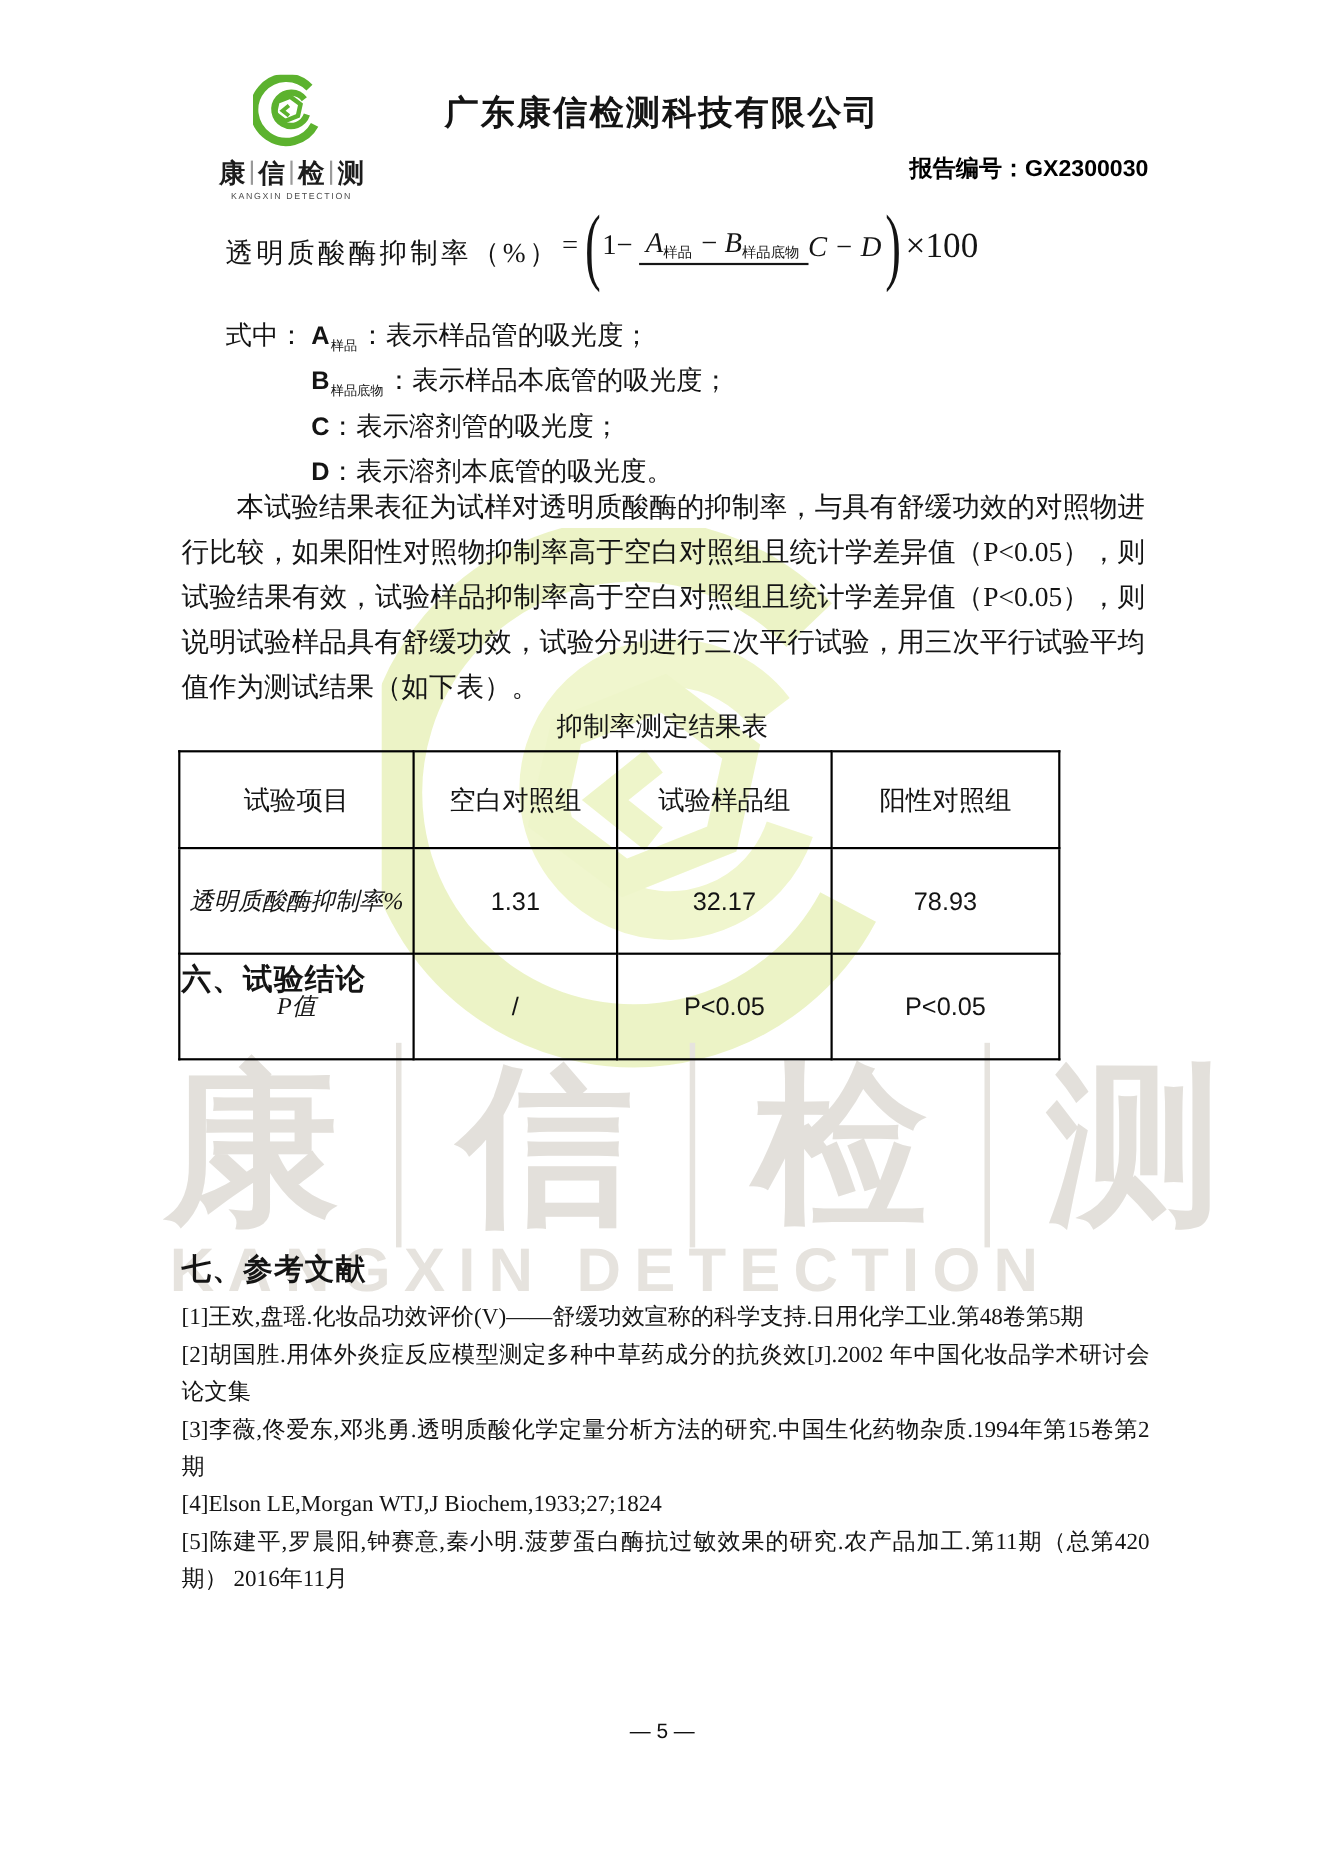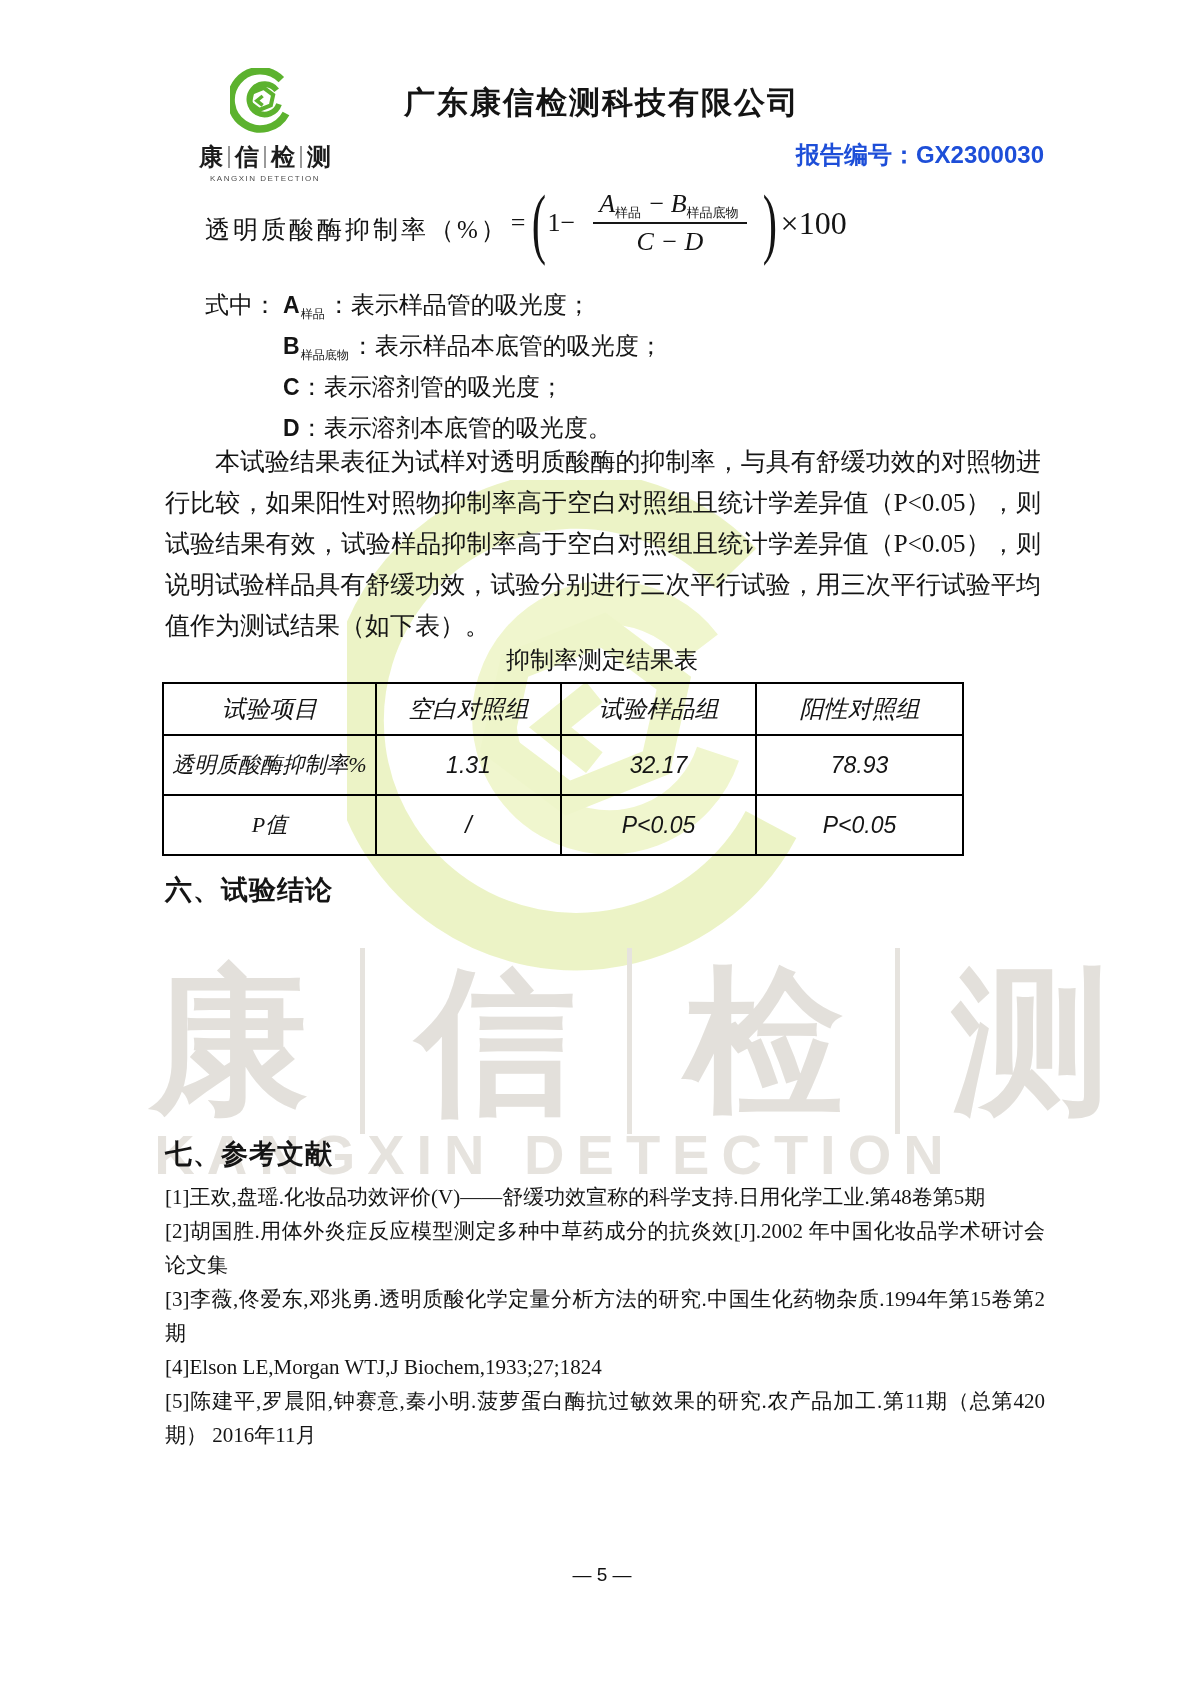--- a/index.html
+++ b/index.html
@@ -18,46 +18,46 @@
   
   .company-title{position:absolute;left:0;top:82px;width:100%;text-align:center;
     font-size:31px;font-weight:700;letter-spacing:2px;}
   .logo{position:absolute;left:190px;top:68px;width:150px;text-align:center;}
   .logo svg{display:block;margin:0 auto;}
   .logo-wordmark{display:flex;align-items:center;justify-content:center;gap:5px;margin-top:3px;}
   .logo-wordmark .ch{font-family:"Liberation Sans", sans-serif;font-weight:700;font-size:24px;color:#1c1c1c;}
   .logo-wordmark .bar{width:2px;height:22px;background:#9a9a9a;}
   .logo-sub{margin-top:1px;font-family:"Liberation Sans", sans-serif;font-size:8px;letter-spacing:1.5px;color:#4c4c4c;}
   .report-no{position:absolute;right:160px;top:139px;font-family:"Liberation Sans", sans-serif;
-    font-weight:700;font-size:24px;color:#1d4ed8;}
+    font-weight:700;font-size:21px;color:#000000;}
   
   .formula{position:absolute;left:205px;top:180px;height:86px;display:flex;align-items:center;}
   .f-lhs{font-size:25px;letter-spacing:3px;margin-top:12px;}
   .f-eq{font-size:26px;margin:0 6px 0 2px;}
   .bigparen{font-size:78px;font-weight:400;line-height:78px;transform:scaleX(.55);margin:0 -6px;}
   .f-one{font-size:26px;font-style:normal;margin:0 2px;}
-  .frac{display:inline-flex;flex-direction:column;align-items:center;margin:0 16px;vertical-align:middle;}
+  .frac{display:inline-flex;flex-direction:row;align-items:center;margin:0 4px;vertical-align:middle;}
   .frac .num{padding:0 6px 3px 6px;border-bottom:2px solid #161616;font-size:26px;}
   .frac .den{padding-top:3px;font-size:26px;}
   .mi{font-style:italic;font-family:"Liberation Serif", serif;}
   .msub{font-size:13px;font-style:normal;position:relative;top:5px;margin-right:2px;}
   .f-times{font-size:32px;margin-left:4px;}
   
   .defs{position:absolute;left:205px;top:284px;font-size:24px;}
   .def-line{display:flex;height:41px;align-items:center;}
   .def-prefix{width:78px;}
   .def-term{font-family:"Liberation Sans", sans-serif;font-weight:600;font-size:23px;}
   .def-sub{font-size:12px;position:relative;top:5px;margin:0 2px 0 1px;}
   
   .body-par{position:absolute;left:165px;top:441px;width:876px;font-size:25px;line-height:41px;
     text-align:justify;text-indent:2em;}
   
   .tbl-title{position:absolute;left:0;top:644px;width:100%;text-align:center;font-size:24px;}
   table.results{position:absolute;left:162px;top:682px;width:800px;border-collapse:collapse;table-layout:fixed;}
-  table.results td{border:2px solid #000;text-align:center;vertical-align:middle;padding:0 2px;font-style:italic;}
+  table.results td{border:2px solid #000;text-align:center;vertical-align:middle;padding:18px 2px;}
   .r-head td{height:50px;font-size:24px;}
   .r-data td{height:58px;}
   .cell-label{font-style:italic;font-size:22px;white-space:nowrap;}
   .cell-num{font-family:"Liberation Sans", sans-serif;font-size:23px;}
   
   .sec-h{position:absolute;left:165px;font-size:27px;font-weight:700;letter-spacing:1px;}
   .h-conclusion{top:872px;}
   .h-refs{top:1136px;}
   .conclusion{position:absolute;left:165px;top:944px;width:870px;font-size:24px;line-height:57px;text-align:justify;text-indent:2em;}
   .refs{position:absolute;left:165px;top:1180px;width:880px;font-size:21px;line-height:34px;text-align:justify;}

